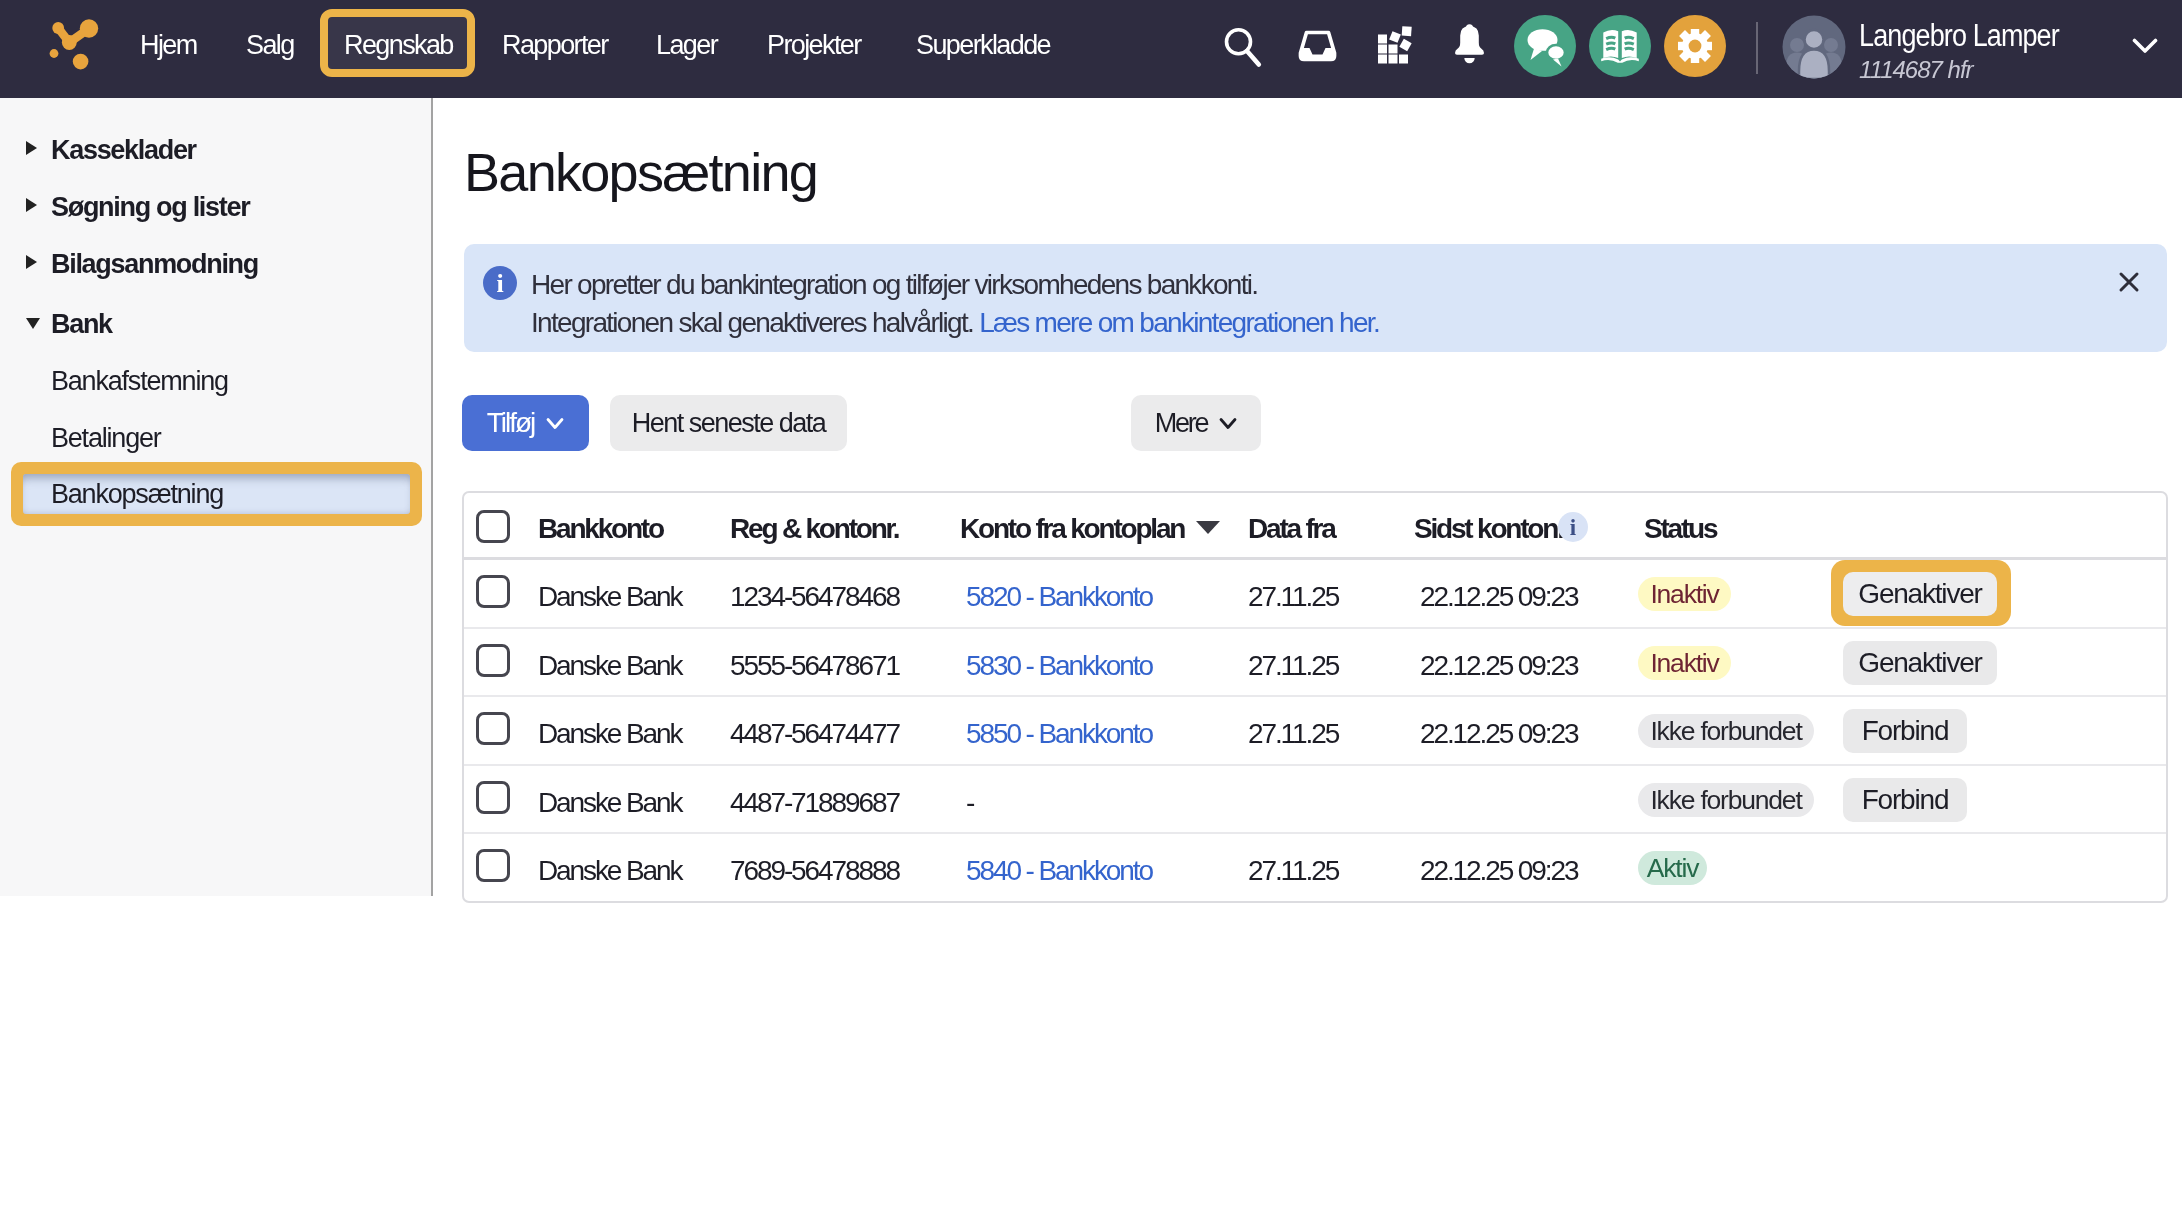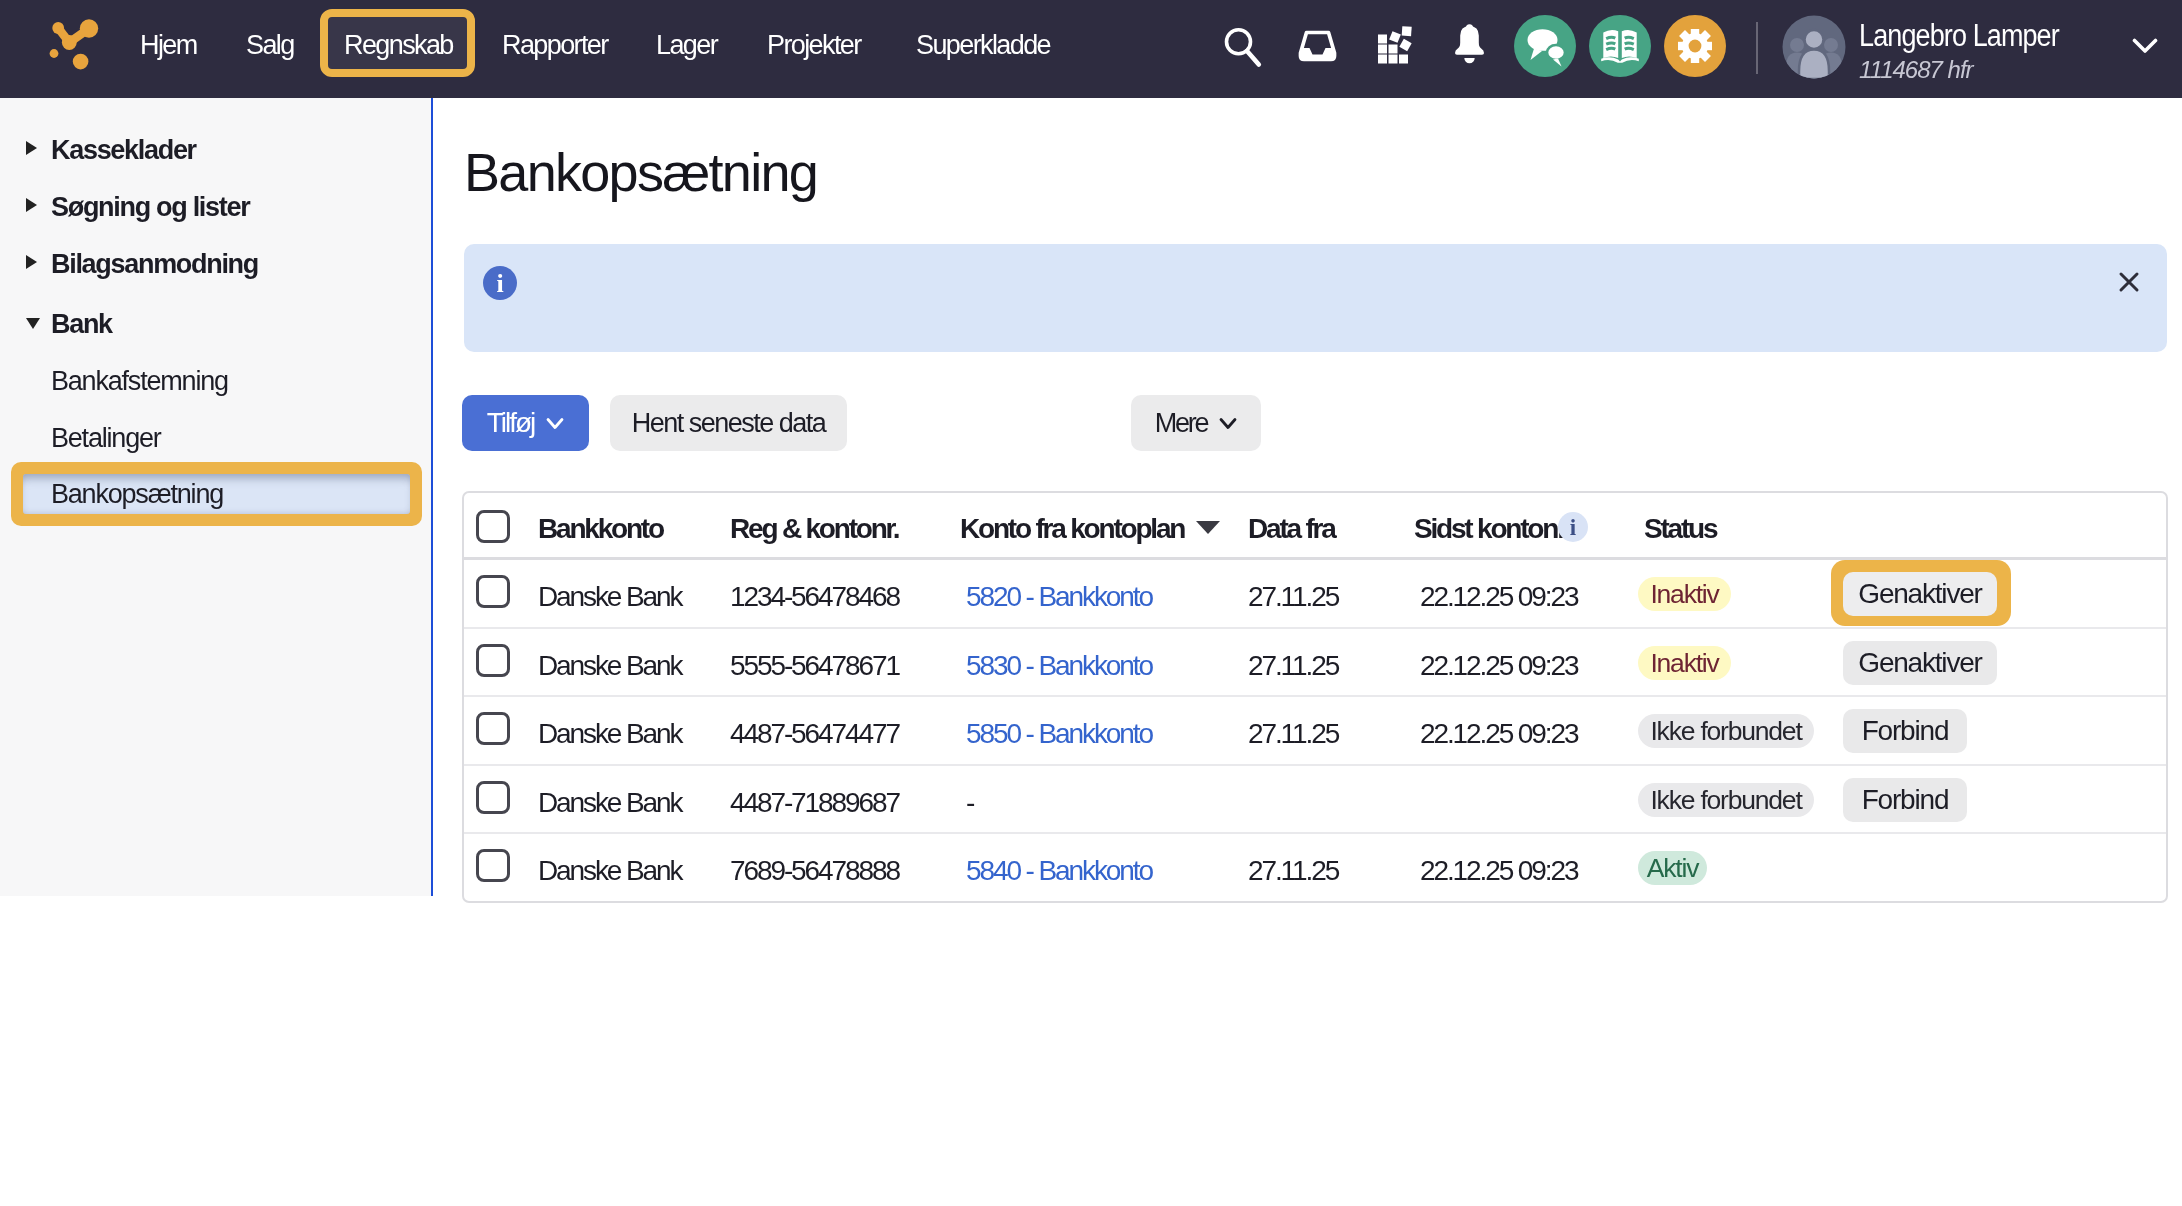--- a/index.html
+++ b/index.html
@@ -13,21 +13,21 @@
   color:#fff; font-size:27px; letter-spacing:-1.6px; white-space:nowrap; }
 #regnbox { position:absolute; left:320px; top:9px; width:155px; height:68px;
   border:8px solid #ecb449; border-radius:12px; background:rgba(255,255,255,0.05); }
 .navdivider { position:absolute; left:1756px; top:22px; width:2px; height:52px; background:rgba(255,255,255,0.28); }
 #username { position:absolute; left:1859px; top:20px; color:#fff; }
 #username .l1 { font-size:31px; letter-spacing:-1px; line-height:31px; transform:scaleX(0.87); transform-origin:left center; }
 #username .l2 { font-size:24px; letter-spacing:-1px; line-height:24px; margin-top:7px; color:#c7c7d3;font-style:italic; }
 
 
 #side { position:absolute; left:0; top:98px; width:433px; height:798px;
-  background:#f7f7f8; border-right:2px solid #1d4ed8; }
+  background:#f7f7f8; border-right:2px solid #a3a3a3; }
 .sitem { position:absolute; left:51px; white-space:nowrap; color:#1d1d26; font-size:27px; }
 .sitem.b { font-weight:bold; letter-spacing:-1.3px; }
 .sitem.r { letter-spacing:-1.2px; }
 .tri { position:absolute; left:26px; width:0; height:0; }
 .tri.right { border-left:11px solid #222; border-top:7.5px solid transparent; border-bottom:7.5px solid transparent; }
 .tri.down { border-top:11px solid #222; border-left:7.5px solid transparent; border-right:7.5px solid transparent; }
 #sidehl { position:absolute; left:11px; top:364px; width:411px; height:63.5px;
   background:#ecb44a; border-radius:10px; padding:12px; }
 #sidehl .inner { width:100%; height:100%; background:#dbe5f6; border-radius:3px;
   box-shadow:inset 0 9px 10px -5px rgba(100,112,140,.55), inset 0 -4px 6px -4px rgba(100,112,140,.35); }
@@ -75,20 +75,22 @@
 </head>
 <body>
 
 <div id="main">
   <h1>Bankopsætning</h1>
   <div id="banner">
     <svg class="abs" style="left:19px;top:22px" width="34" height="34" viewBox="0 0 34 34">
       <circle cx="17" cy="17" r="17" fill="#4a6cc8"></circle>
       <text x="17" y="26" font-family="Liberation Serif,serif" font-size="26" font-weight="bold" fill="#fff" text-anchor="middle">i</text>
     </svg>
+    <div class="txt">Her opretter du bankintegration og tilføjer virksomhedens bankkonti.<br>
+    Integrationen skal genaktiveres halvårligt. <a>Læs mere om bankintegrationen her.</a></div>
     <svg id="bclose" viewBox="0 0 24 24">
         <path d="M4 4 L20 20 M20 4 L4 20" stroke="#2e2e3a" stroke-width="3" stroke-linecap="round"></path>
       </svg>
   </div>
 
   <div class="btn" id="btn-tilfoj">Tilføj
     <svg width="18" height="13" viewBox="0 0 18 13">
         <path d="M2 2.5 L9 10.5 L16 2.5" fill="none" stroke="#fff" stroke-width="2.8" stroke-linecap="round" stroke-linejoin="round"></path>
       </svg>
   </div>

